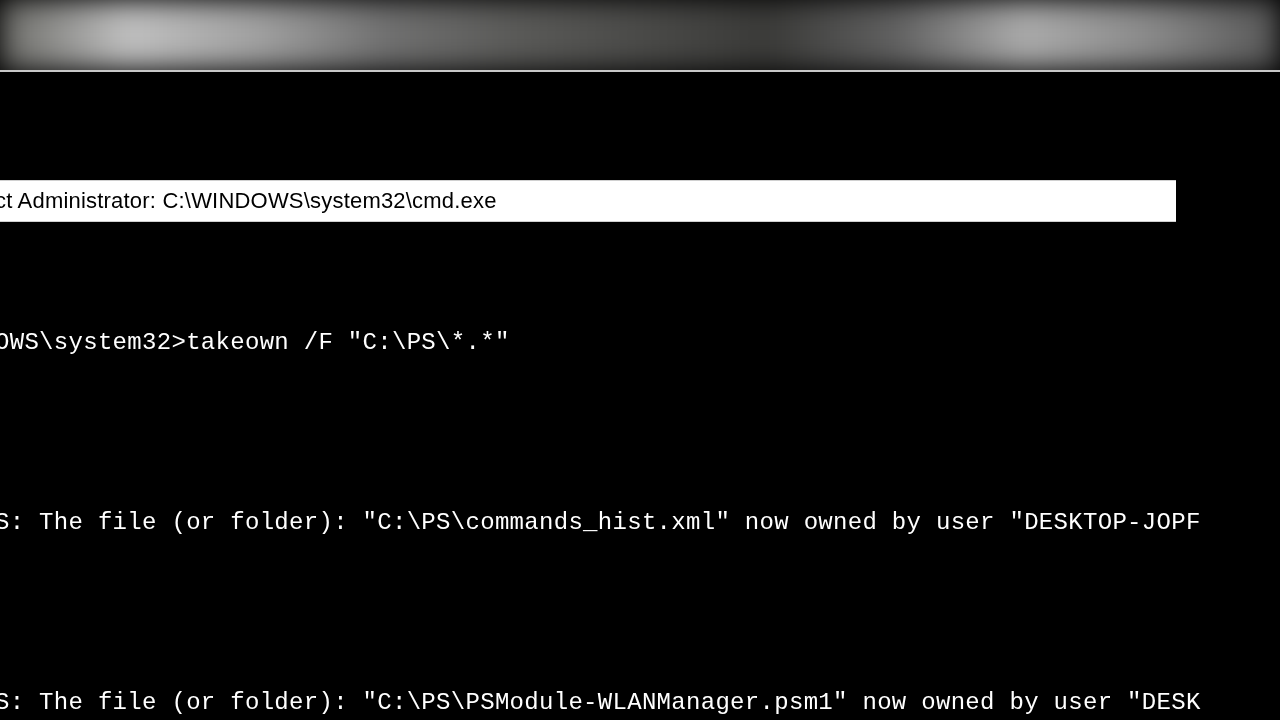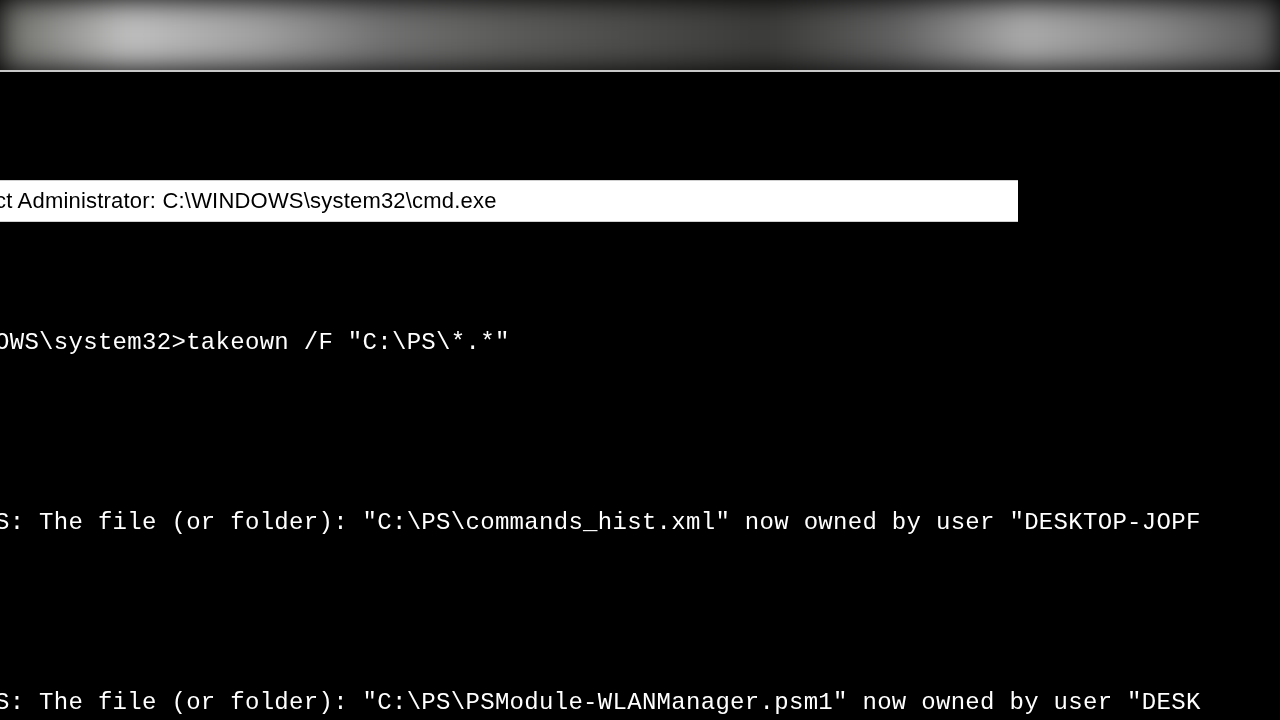--- a/index.html
+++ b/index.html
@@ -29,21 +29,21 @@
       left: 0;
       width: 1280px;
       height: 110px;
       background: #000;
       border-top: 2px solid #c8c8c8;
     }
     .titlebar {
       position: absolute;
       top: 180px;
       left: 0;
-      width: 1018px;
+      width: 1176px;
       height: 42px;
       background: #ffffff;
       border-top: 1px solid #d0d0d0;
       border-bottom: 1px solid #d0d0d0;
       display: flex;
       align-items: center;
       font-family: "Segoe UI", Tahoma, Arial, sans-serif;
       font-size: 22px;
       color: #000;
       padding-left: 0;

